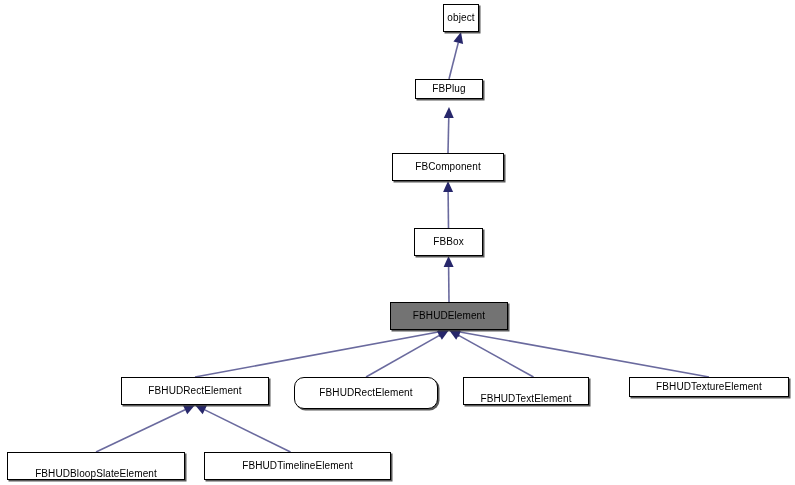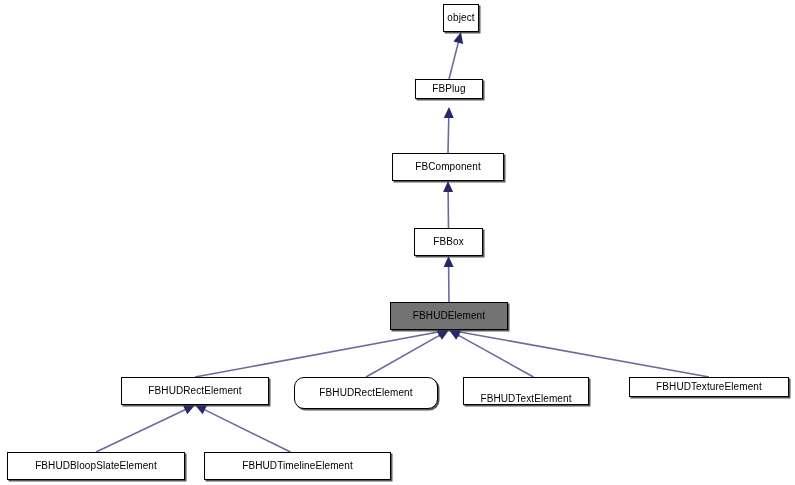--- a/index.html
+++ b/index.html
@@ -113,20 +113,20 @@
       </div>
       <div class="node" style="left: 294px; top: 377px; width: 144px; height: 32px; border-radius: 10px;">
         <span class="node-label">FBHUDRectElement</span>
       </div>
       <div class="node" style="left: 463px; top: 377px; width: 126px; height: 28px; align-items: flex-end;">
         <span class="node-label">FBHUDTextElement</span>
       </div>
       <div class="node" style="left: 629px; top: 377px; width: 160px; height: 20px;">
         <span class="node-label">FBHUDTextureElement</span>
       </div>
-      <div class="node" style="left: 7px; top: 452px; width: 178px; height: 28px;">
+      <div class="node" style="left: 7px; top: 452px; width: 178px; height: 28px; align-items: flex-end;">
         <span class="node-label">FBHUDBloopSlateElement</span>
       </div>
       <div class="node" style="left: 204px; top: 452px; width: 187px; height: 28px;">
         <span class="node-label">FBHUDTimelineElement</span>
       </div>
     </div>
 </div>
 
 </body></html>

